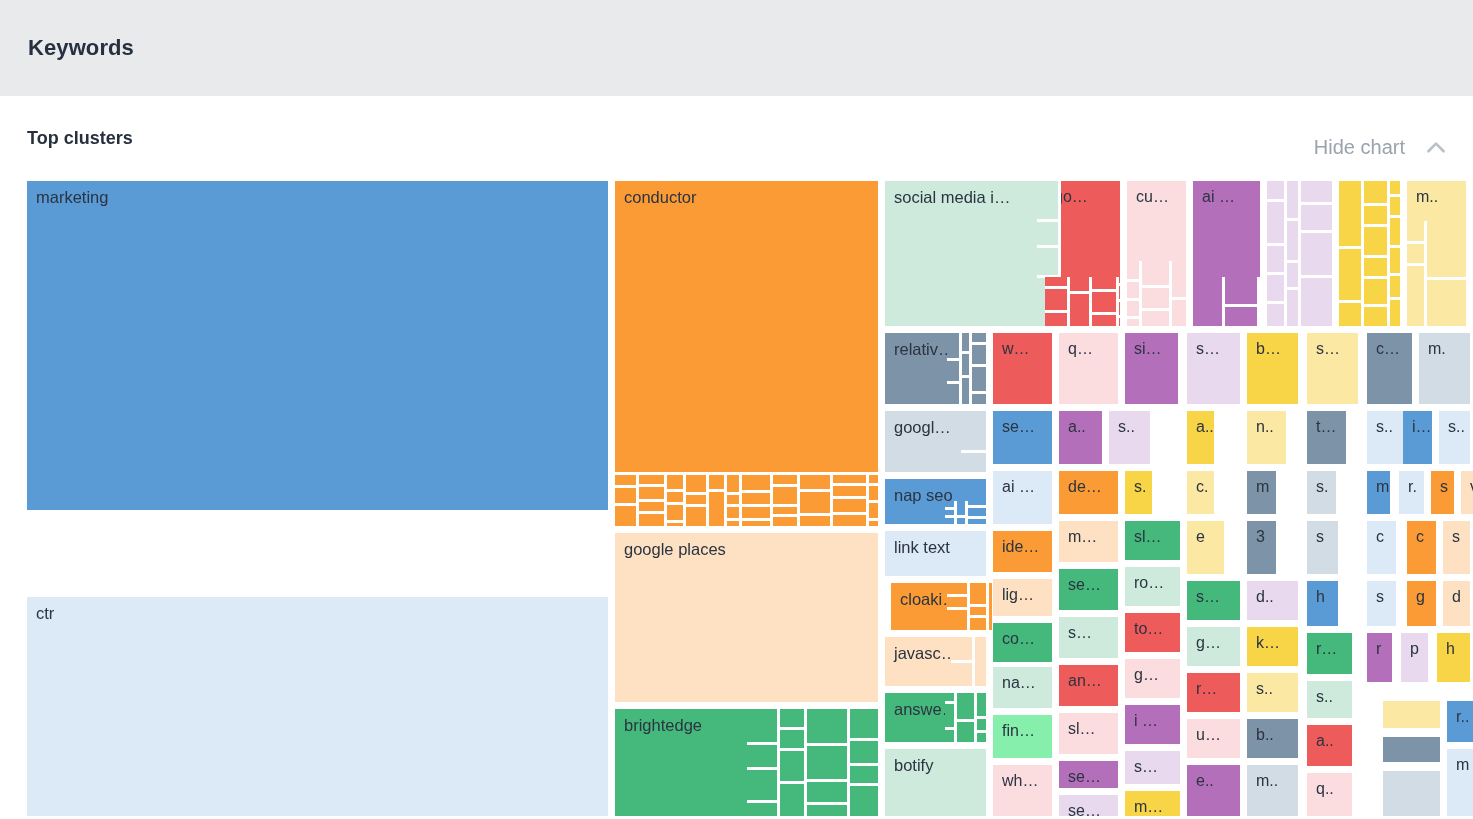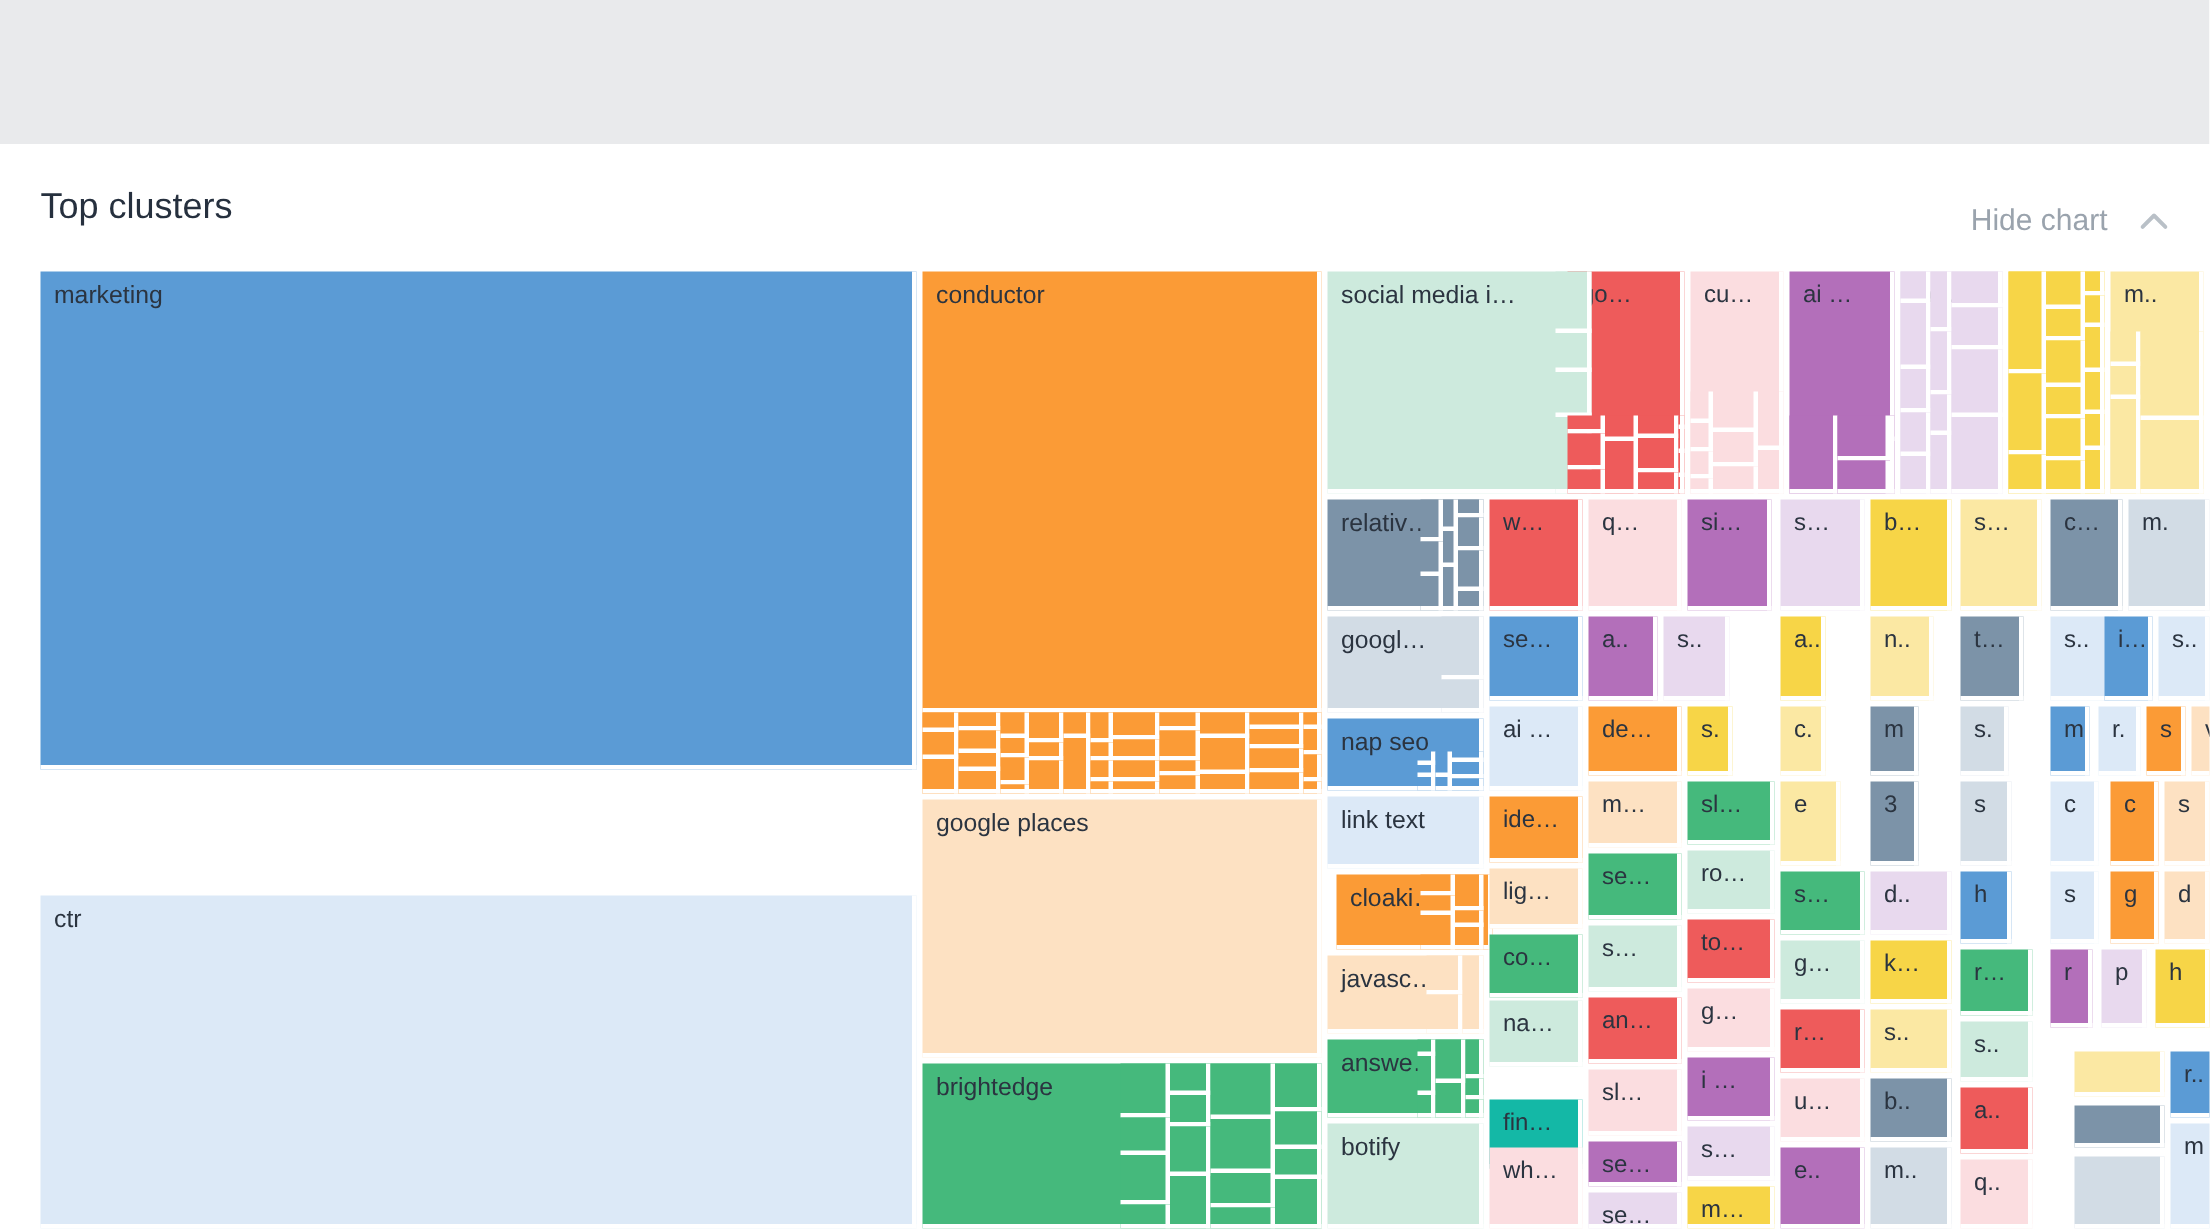--- a/index.html
+++ b/index.html
@@ -37,22 +37,22 @@
 
   
   .panel-header {
     height: 84px;
     background: #ffffff;
     display: flex;
     align-items: center;
     padding: 0 24px 0 27px;
   }
   .panel-title {
-    font-size: 24px;
-    font-weight: normal;
+    font-size: 18px;
+    font-weight: bold;
     color: #26303e;
   }
   .header-right {
     margin-left: auto;
     display: flex;
     align-items: center;
     gap: 18px;
     margin-top: 19px;
   }
   .hide-chart-label {
@@ -92,20 +92,23 @@
     white-space: nowrap;
     pointer-events: none;
     line-height: 1.1;
   }
   .node.small > .label { font-size: 16px; }
 </style>
 </head>
 <body>
 
 <div class="tabbar">
+  <div class="tab">
+    <span>Keywords</span>
+  </div>
 </div>
 
 <div class="panel-header">
   <div class="panel-title">Top clusters</div>
   <div class="header-right">
     <span class="hide-chart-label">Hide chart</span>
     <svg class="chevron" viewBox="0 0 24 24">
       <path d="M5 15 L12 8 L19 15" fill="none" stroke="#b9c0c7" stroke-width="2.4" stroke-linecap="round" stroke-linejoin="round"></path>
     </svg>
   </div>
@@ -188,21 +191,21 @@
       </div>
       <div class="node small" style="left: 966px; top: 398px; width: 62px; height: 40px; background: rgb(253, 225, 194);">
         <span class="label">lig…</span>
       </div>
       <div class="node small" style="left: 966px; top: 442px; width: 62px; height: 42px; background: rgb(69, 185, 124);">
         <span class="label">co…</span>
       </div>
       <div class="node small" style="left: 966px; top: 486px; width: 62px; height: 44px; background: rgb(205, 234, 221);">
         <span class="label">na…</span>
       </div>
-      <div class="node small" style="left: 966px; top: 552px; width: 62px; height: 46px; background: #14b8a6; padding-left: 24px;">
+      <div class="node small" style="left: 966px; top: 534px; width: 62px; height: 46px; background: #86efac; padding-left: 24px;">
         <span class="label">fin…</span>
       </div>
       <div class="node small" style="left: 966px; top: 584px; width: 62px; height: 54px; background: rgb(251, 221, 224);">
         <span class="label">wh…</span>
       </div>
       <div class="node small" style="left: 1032px; top: 152px; width: 62px; height: 74px; background: rgb(251, 221, 224);">
         <span class="label">q…</span>
       </div>
       <div class="node small" style="left: 1032px; top: 230px; width: 46px; height: 56px; background: rgb(179, 111, 186);">
         <span class="label">a..</span>

